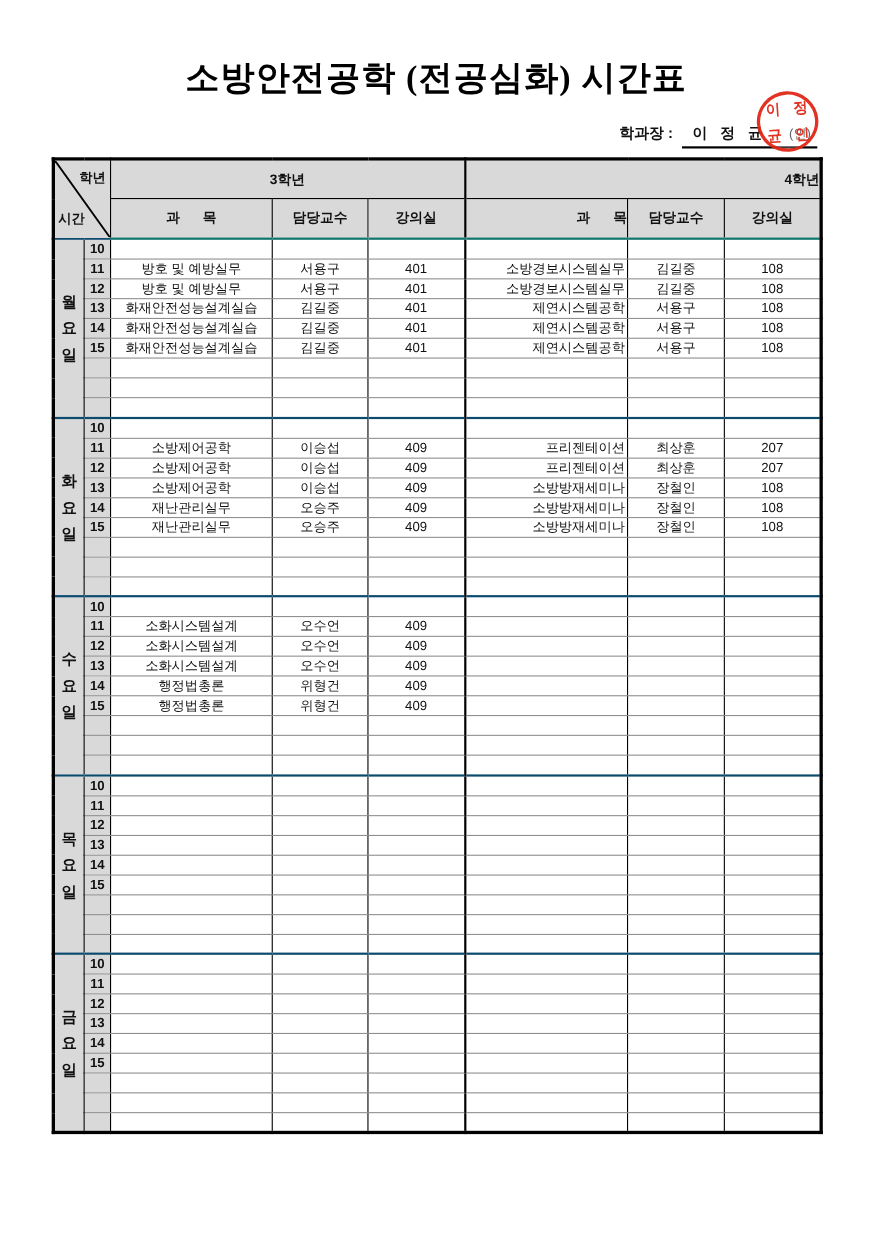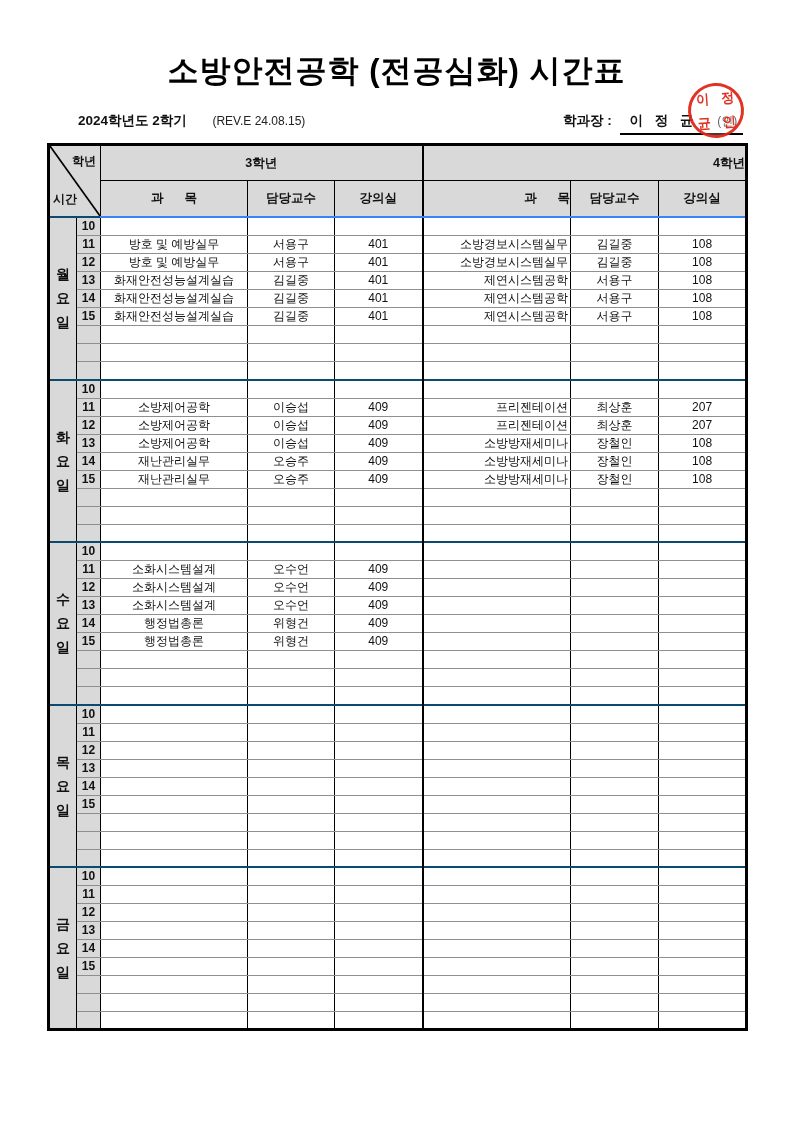--- a/index.html
+++ b/index.html
@@ -16,20 +16,21 @@
     overflow: hidden;
   }
   .doc-title {
     position: absolute;
     top: 50px; left: 0; right: 0;
     text-align: center;
     font-size: 31px;
     font-weight: bold;
     letter-spacing: 1px;
     color: #000;
+    font-family: Liberation Serif, serif;
   }
   .meta-left {
     position: absolute;
     top: 112px; left: 78px;
     font-size: 13px;
     white-space: nowrap;
   }
   .semester { font-weight: bold; font-size: 13.5px; }
   .revision { font-weight: normal; font-size: 12px; margin-left: 22px; color: #222; }
   .meta-right {
@@ -84,21 +85,21 @@
     overflow: hidden;
     white-space: pre;
   }
   .timetable thead th {
     background: #d9d9d9;
     border: 1px solid #000;
     font-size: 12.5px;
     font-weight: bold;
     height: 30px;
   }
-  .timetable thead tr:last-child th { border-bottom: 2px solid #3b82f6; }
+  .timetable thead tr:last-child th { border-bottom: 2px solid #0f766e; }
   th.group-start, td.group-start { border-left: 2px solid #000 !important; text-align: right; }
   th.corner {
     position: relative;
     padding: 0;
     border-right: 2px solid #000;
     height: 60px;
   }
   th.corner svg { position: absolute; inset: 0; width: 100%; height: 100%; }
   th.corner .c-top { position: absolute; top: 7px; right: 4px; font-size: 12px; }
   th.corner .c-bot { position: absolute; bottom: 8px; left: 3px; font-size: 12px; }
@@ -126,24 +127,20 @@
     border-right: 2px solid #000;
   }
 </style>
 </head>
 <body>
 
 <div class="page">
 
   <div class="doc-title">소방안전공학 (전공심화) 시간표</div>
 
-  <div class="meta-left">
-    <span class="semester">2024학년도 2학기</span>
-    <span class="revision">(REV.E  24.08.15)</span>
-  </div>
 
   <div class="meta-right">
     <span class="approver-label">학과장 :</span>
     <span class="sign-line">
       <span class="approver-name">이 정 균</span>
       <span class="seal-suffix">(인)</span>
     </span>
   </div>
 
   <div class="seal">

